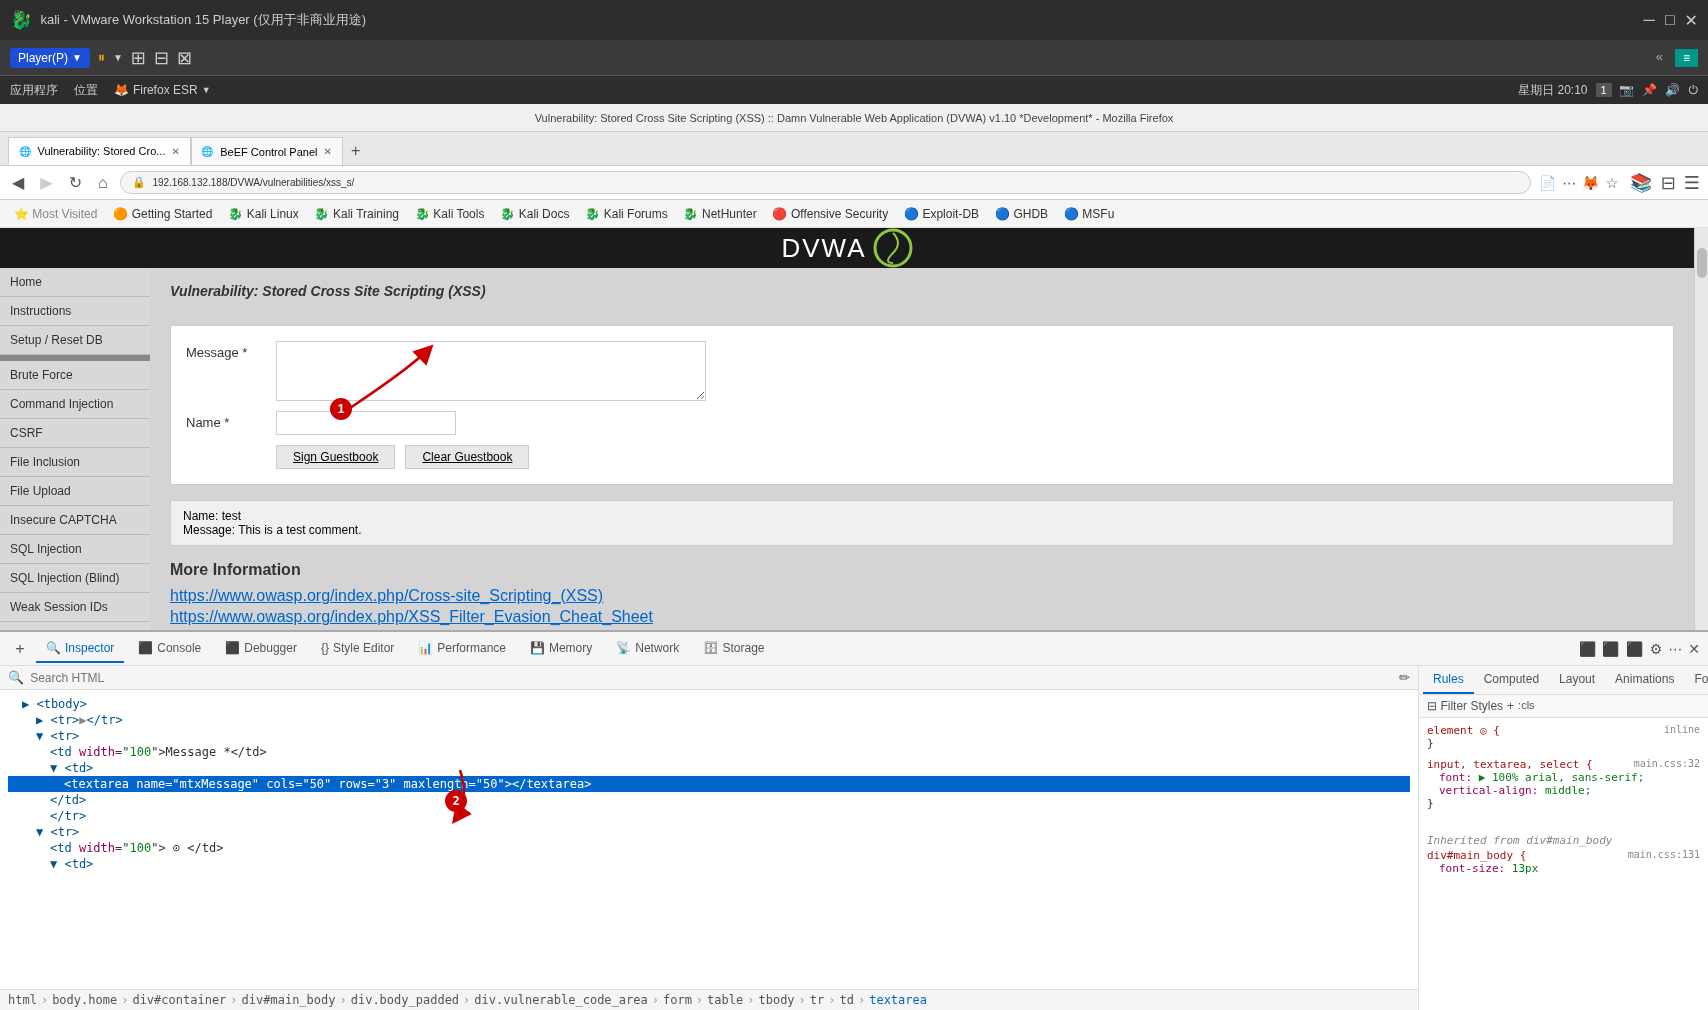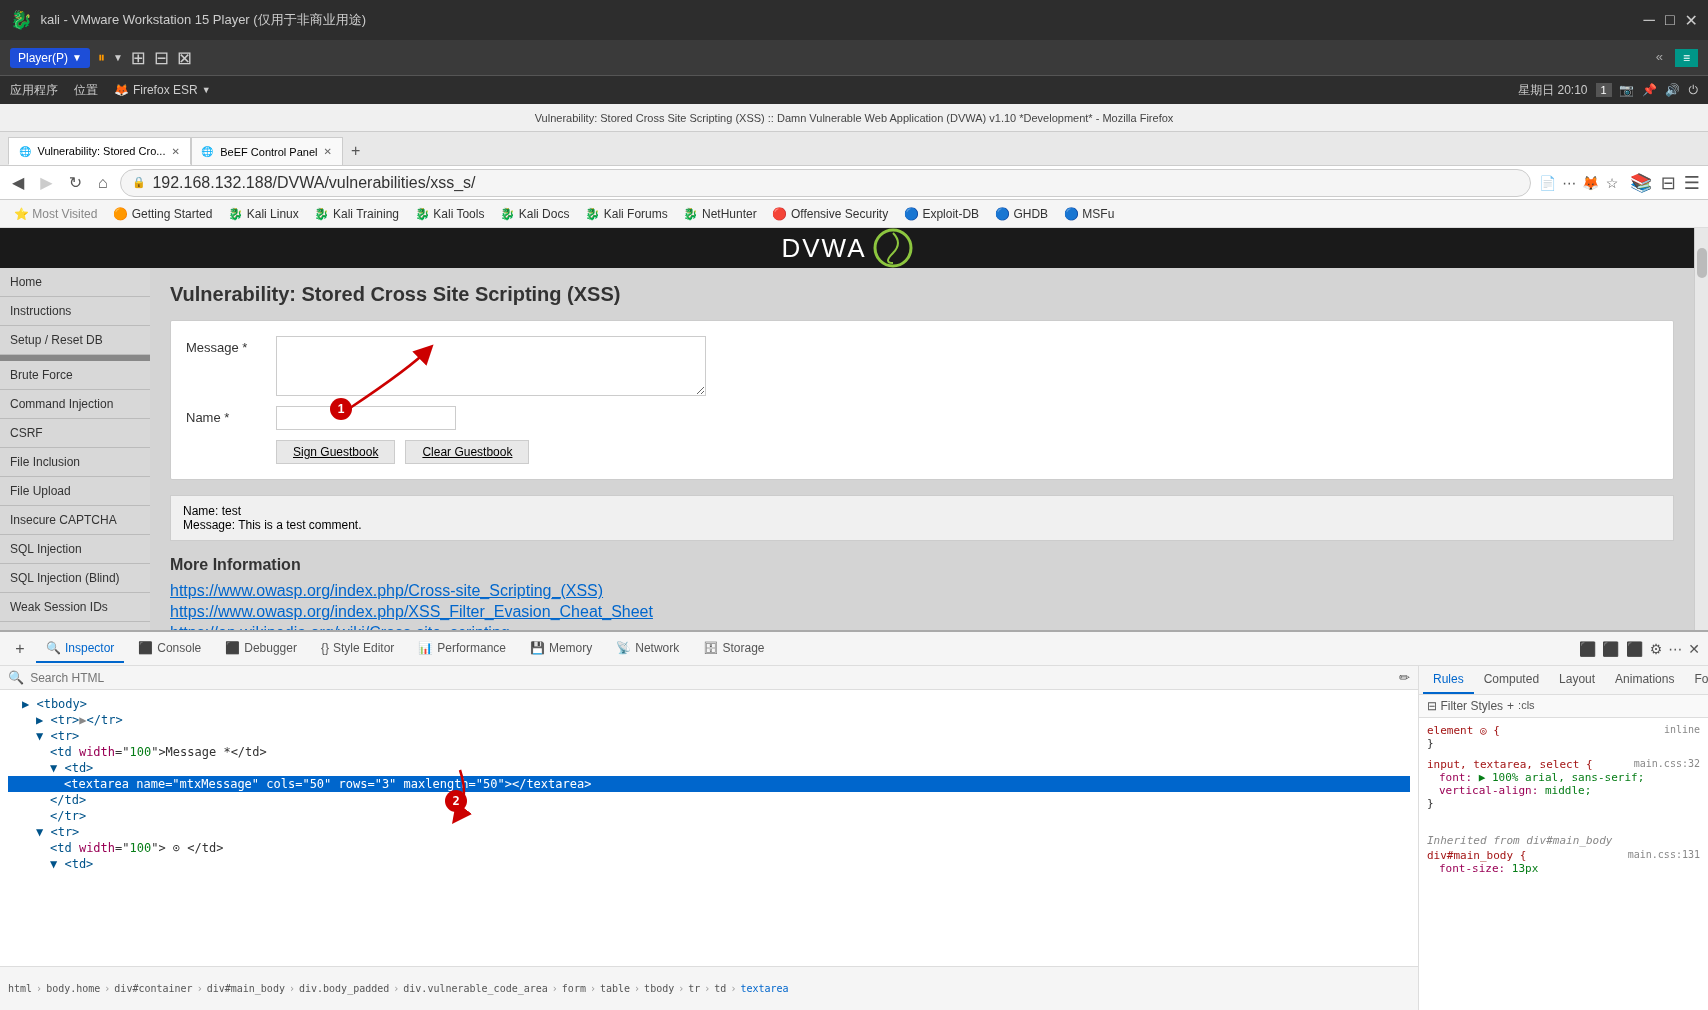--- a/index.html
+++ b/index.html
@@ -172,21 +172,21 @@
     }
     .sidebar-divider { height: 6px; background: #888; }
 
     .dvwa-main {
       flex: 1;
       background: #d4d4d4;
       padding: 15px 20px;
       overflow: hidden;
     }
 
-    .vuln-title { font-size: 20px; font-weight: bold; color: #333; margin-bottom: 14px; }
+    .vuln-title { font-size: 14px; font-weight: bold; color: #333; margin-bottom: 26px; font-style: italic; }
 
     .guestbook-form {
       background: #fff;
       border: 1px solid #ccc;
       padding: 15px;
       margin-bottom: 15px;
       border-radius: 2px;
     }
     .form-row { display: flex; align-items: flex-start; margin-bottom: 10px; }
     .form-label { width: 90px; font-size: 13px; color: #333; padding-top: 4px; }
@@ -329,23 +329,23 @@
     .css-property { color: #905; padding-left: 12px; }
     .css-value { color: #067d17; }
     .css-source { float: right; color: #888; font-size: 10px; }
     .css-brace { color: #333; }
     .css-inherited { color: #888; font-style: italic; font-size: 11px; margin-top: 8px; margin-bottom: 2px; }
 
     
     .breadcrumb-bar {
       background: #f5f5f5;
       border-top: 1px solid #ddd;
-      padding: 16px 8px;
+      padding: 3px 8px;
       font-family: monospace;
-      font-size: 10px;
+      font-size: 12px;
       color: #555;
       display: flex;
       gap: 4px;
       align-items: center;
       margin-top: 46px;
     }
     .breadcrumb-item { cursor: pointer; }
     .breadcrumb-item:last-child { color: #0066cc; }
     .breadcrumb-sep { color: #999; }
 
@@ -435,21 +435,21 @@
   <button class="tab-new">+</button>
 </div>
 
 <div class="address-bar">
   <span class="nav-btn">◀</span>
   <span class="nav-btn" style="color:#ccc;">▶</span>
   <span class="nav-btn">↻</span>
   <span class="nav-btn">⌂</span>
   <div class="url-bar">
     <span class="lock-icon">🔒</span>
-    <span style="font-size:16px;color:#333;">192.168.132.188/DVWA/vulnerabilities/xss_s/</span>
+    <span style="font-size:10px;color:#333;">192.168.132.188/DVWA/vulnerabilities/xss_s/</span>
   </div>
   <div class="address-right-icons">
     <span style="font-size:14px;color:#555;">📄</span>
     <span style="font-size:14px;color:#555;">⋯</span>
     <span style="font-size:14px;color:#555;">🦊</span>
     <span style="font-size:14px;color:#555;">☆</span>
   </div>
   <span style="font-size:18px;color:#555;margin-left:4px;">📚</span>
   <span style="font-size:18px;color:#555;">⊟</span>
   <span style="font-size:18px;color:#555;">☰</span>

